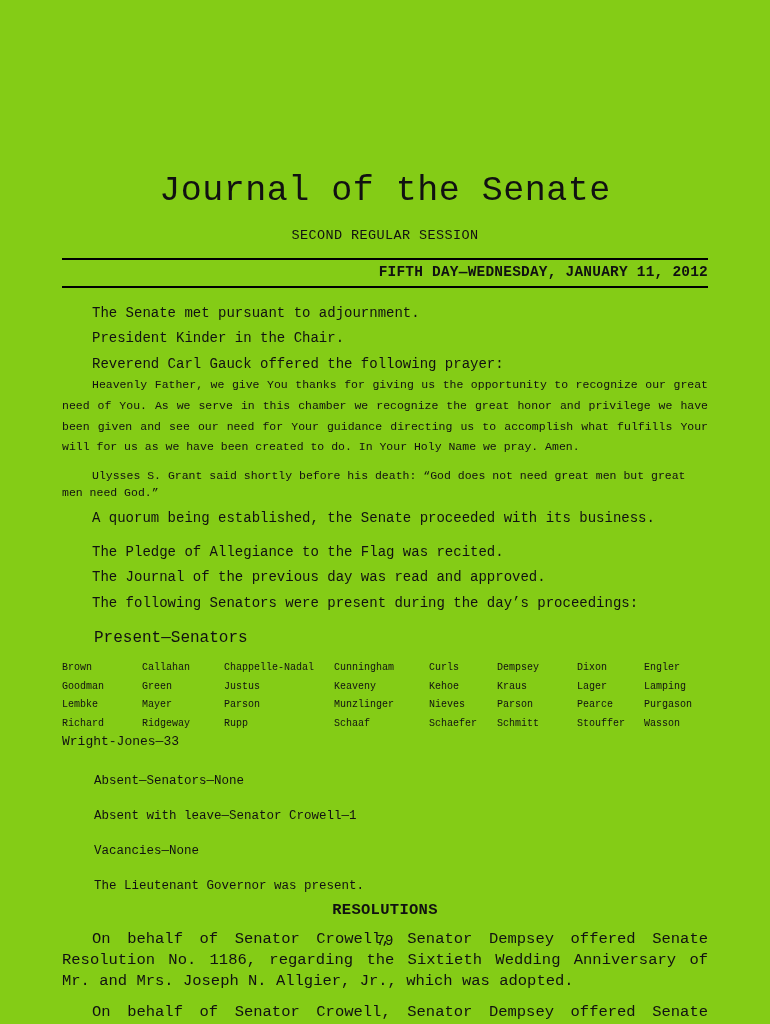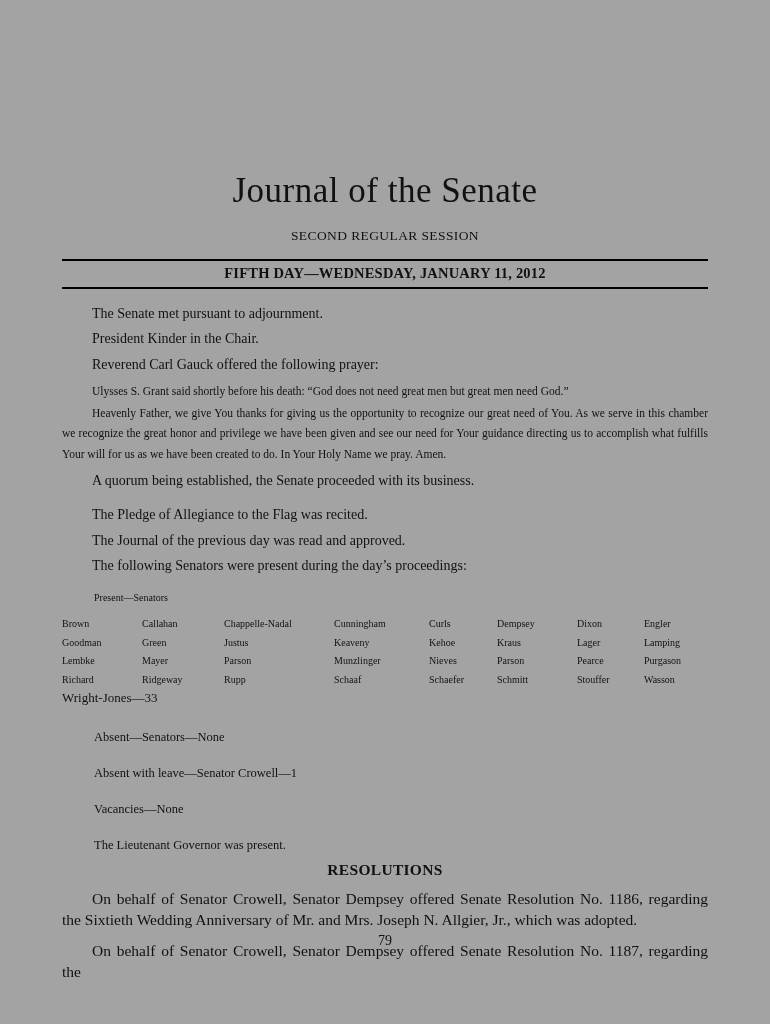--- a/index.html
+++ b/index.html
@@ -1,33 +1,33 @@
 <!DOCTYPE html>
 <html><head>
 <meta charset="utf-8">
 <style>
   * { margin:0; padding:0; box-sizing:border-box; }
   html, body { width:770px; height:1024px; background:#ffffff; overflow:hidden; }
   body { font-family:"Liberation Serif", "DejaVu Serif", serif; color:#111; }
-  .page { position:relative; width:770px; height:1024px; background:#a3a3a3; }
+  .page { position:relative; width:770px; height:1024px; background:#84cc16;font-family:Liberation Mono, monospace; }
   .content { position:absolute; left:62px; top:0; width:646px; }
 
   .doc-title { margin-top:170px; text-align:center; font-size:35px; font-weight:normal; line-height:1.2; letter-spacing:0.5px; }
   .session-subtitle { margin-top:16px; text-align:center; font-size:13.5px; letter-spacing:0.4px; }
 
-  .day-rule-block { margin-top:15px; border-top:2px solid #000; border-bottom:2px solid #000; padding:3px 0 4px 0; text-align:center; }
+  .day-rule-block { margin-top:15px; border-top:2px solid #000; border-bottom:2px solid #000; padding:3px 0 4px 0; text-align:right; }
   .day-heading { font-size:14.5px; font-weight:bold; line-height:1.3; letter-spacing:0.2px; }
 
   .body-para { margin-top:16px; font-size:14px; line-height:1.32; text-indent:30px; }
   .body-para.tight { margin-top:7px; }
 
   .small-para { font-size:11.5px; line-height:1.5; text-indent:30px; margin-top:9px; }
   .small-para.justified { text-align:justify; line-height:1.8; margin-top:2px; }
 
-  .present-label { margin-top:17px; margin-left:32px; font-size:10px; }
+  .present-label { margin-top:17px; margin-left:32px; font-size:16px; }
 
   .senator-grid { margin-top:12px; display:grid; grid-template-columns:80px 82px 110px 95px 68px 80px 67px 64px; font-size:10px; line-height:18.5px; }
   .senator-overflow { font-size:13px; line-height:18.5px; }
 
   .attend-note { margin-top:21px; margin-left:32px; font-size:12.5px; }
   .attend-note.first { margin-top:22px; }
 
   .section-heading { margin-top:8px; text-align:center; font-size:15.5px; font-weight:bold; letter-spacing:0.3px; }
 
   .res-para { margin-top:10px; font-size:15.5px; line-height:1.35; text-indent:30px; text-align:justify; }
@@ -45,22 +45,22 @@
     <div class="session-subtitle">SECOND REGULAR SESSION</div>
 
     <div class="day-rule-block">
       <div class="day-heading">FIFTH DAY—WEDNESDAY, JANUARY 11, 2012</div>
     </div>
 
     <p class="body-para">The Senate met pursuant to adjournment.</p>
     <p class="body-para tight">President Kinder in the Chair.</p>
     <p class="body-para tight">Reverend Carl Gauck offered the following prayer:</p>
 
+    <p class="small-para justified">Heavenly Father, we give You thanks for giving us the opportunity to recognize our great need of You. As we serve in this chamber we recognize the great honor and privilege we have been given and see our need for Your guidance directing us to accomplish what fulfills Your will for us as we have been created to do. In Your Holy Name we pray. Amen.</p>
     <p class="small-para">Ulysses S. Grant said shortly before his death: “God does not need great men but great men need God.”</p>
-    <p class="small-para justified">Heavenly Father, we give You thanks for giving us the opportunity to recognize our great need of You. As we serve in this chamber we recognize the great honor and privilege we have been given and see our need for Your guidance directing us to accomplish what fulfills Your will for us as we have been created to do. In Your Holy Name we pray. Amen.</p>
 
     <p class="body-para tight">A quorum being established, the Senate proceeded with its business.</p>
     <p class="body-para">The Pledge of Allegiance to the Flag was recited.</p>
     <p class="body-para tight">The Journal of the previous day was read and approved.</p>
     <p class="body-para tight">The following Senators were present during the day’s proceedings:</p>
 
     <div class="present-label">Present—Senators</div>
 
     <div class="senator-grid">
       <span>Brown</span>

